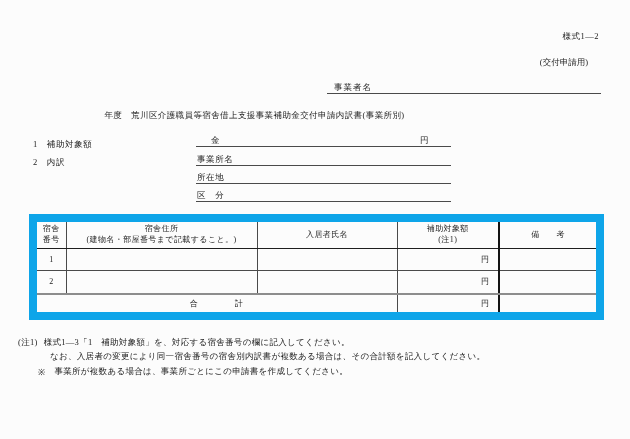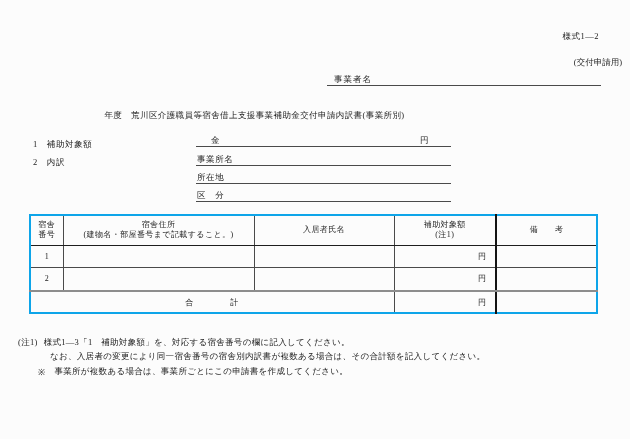--- a/index.html
+++ b/index.html
@@ -6,24 +6,24 @@
   body {
     width:630px; height:439px;
     background:#fbfbfb;
     font-family:"Liberation Serif","DejaVu Serif",serif;
     color:#1c1c1c;
     -webkit-font-smoothing:antialiased;
   }
   .page { position:relative; width:630px; height:439px; background:#fcfcfc; overflow:hidden; font-size:8.5px; }
 
   .form-number { position:absolute; top:31px; right:31px; letter-spacing:0.5px;text-align:center; }
-  .usage-label { position:absolute; top:57px; right:8px; }
+  .usage-label { position:absolute; top:57px; right:42px; }
 
   .owner-field {
-    position:absolute; top:74px; left:327px; width:274px; height:12px;
+    position:absolute; top:82px; left:327px; width:274px; height:12px;
     border-bottom:1px solid #4a4a4a; box-sizing:border-box;
   }
   .owner-field .lbl { padding-left:7px; letter-spacing:1px; }
 
   .doc-title { position:absolute; top:110px; left:0; width:509px; text-align:center; letter-spacing:0.4px; }
 
   .sec { position:absolute; left:33px; display:flex; gap:9px; letter-spacing:0.6px; }
   .sec1 { top:139px; }
   .sec2 { top:157px; }
 
@@ -35,21 +35,21 @@
   .f-amount .prefix { margin-left:15px; }
   .f-amount .unit { margin-right:22px; }
   .f-office { top:154px; }
   .f-location { top:172px; }
   .f-category { top:190px; }
   .field .lbl { padding-left:1px; }
 
   table.grid {
     position:absolute; left:29px; top:214px;
     border-collapse:collapse; table-layout:fixed;
-    border:2px solid #0ea5e9;
+    border:8px solid #0ea5e9;
     font-size:8px;
   }
   .grid th, .grid td {
     border:1px solid #4a4a4a;
     padding:0; margin:0;
     font-weight:normal;
     vertical-align:middle;
     overflow:hidden; white-space:nowrap;
   }
   .grid thead tr { height:30px; }

